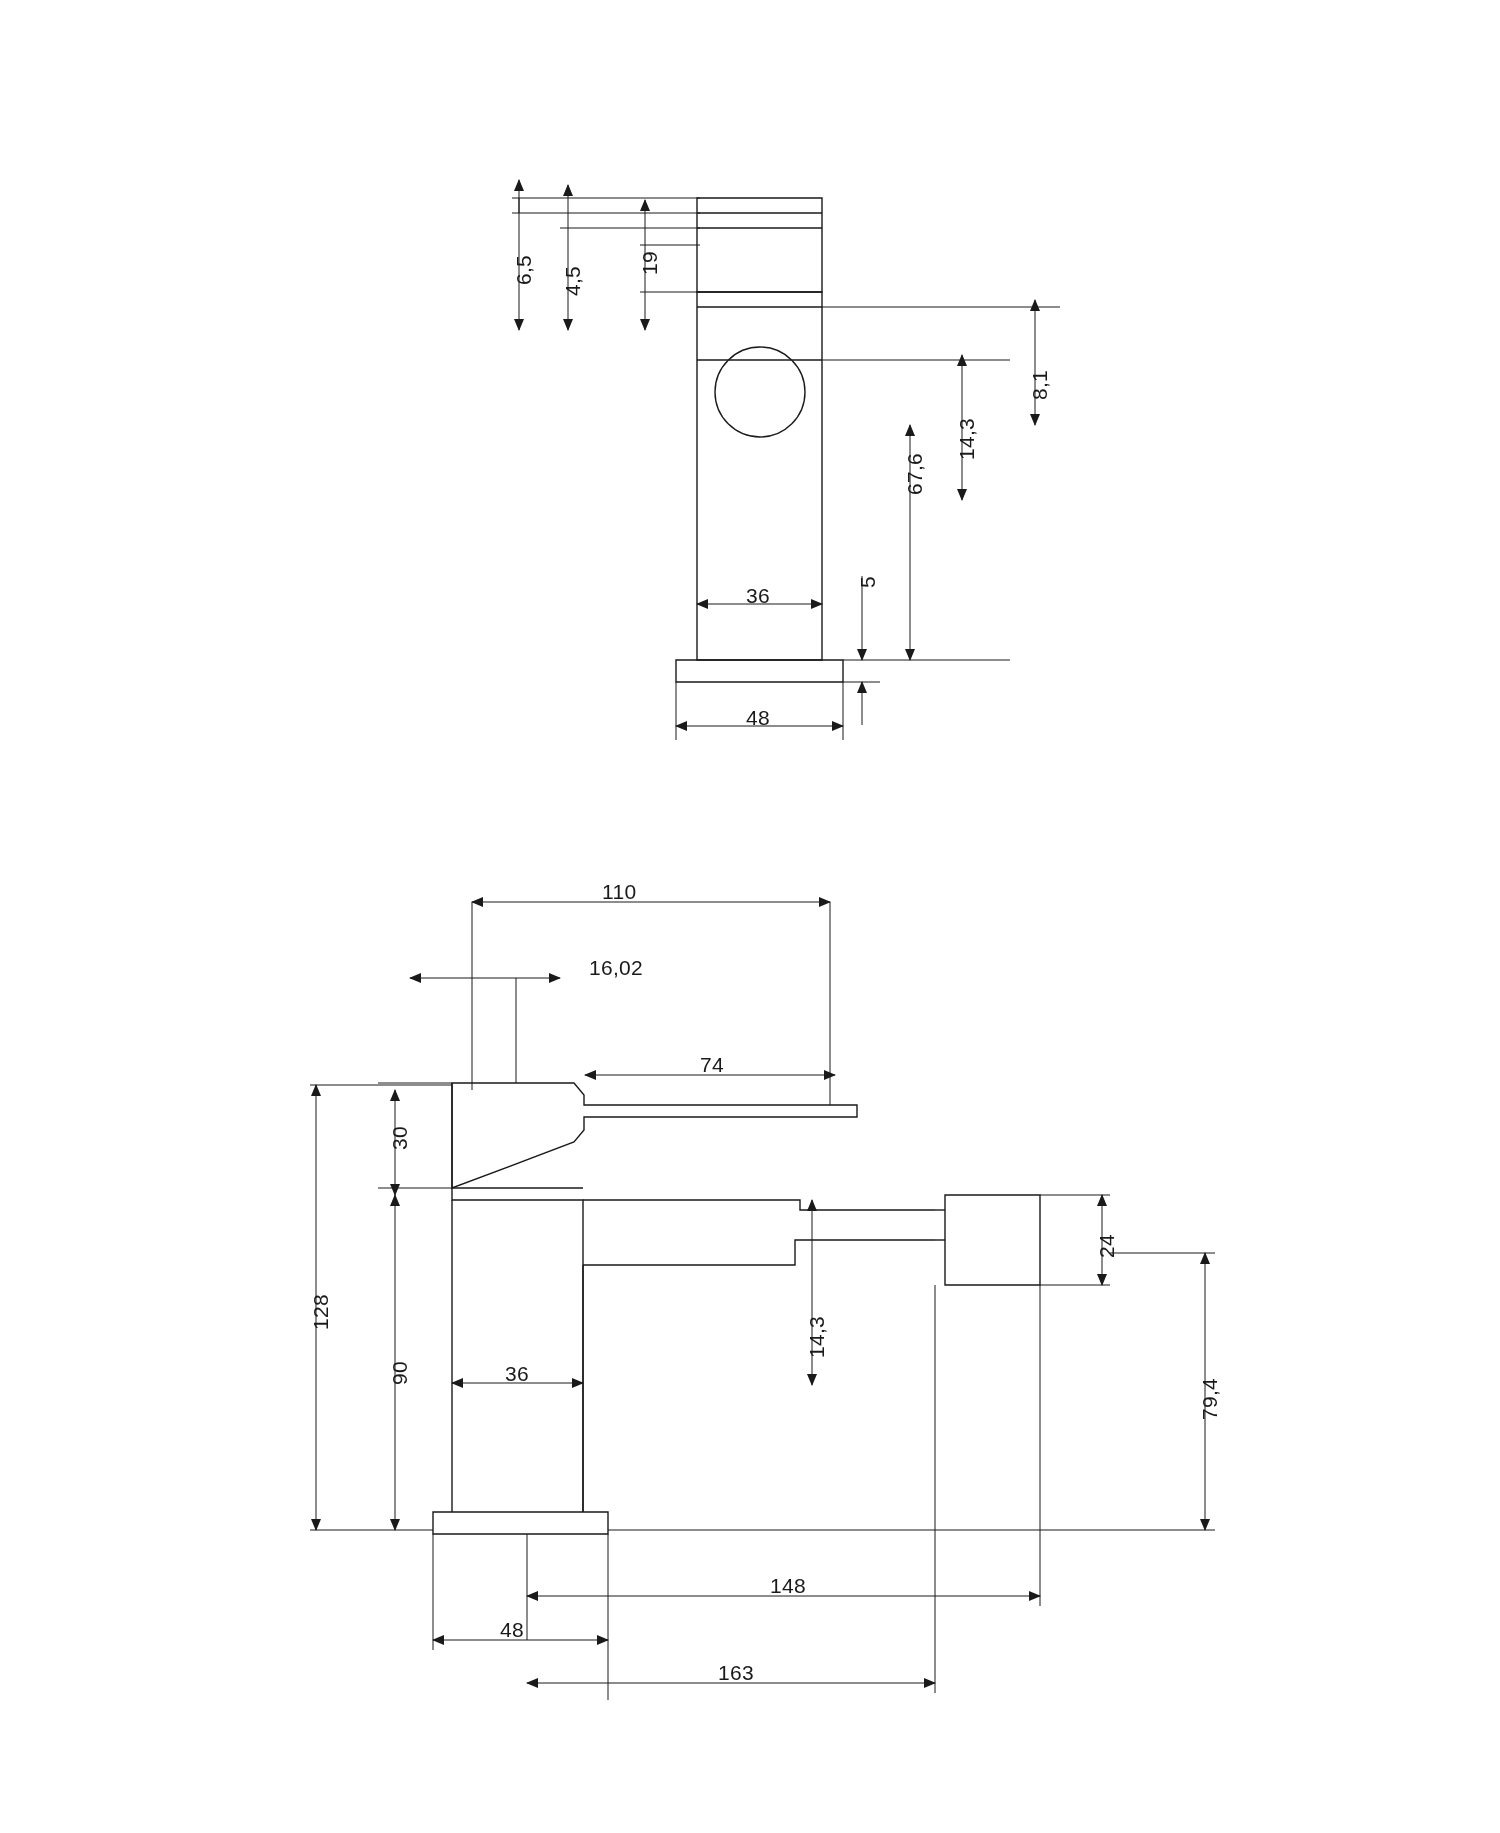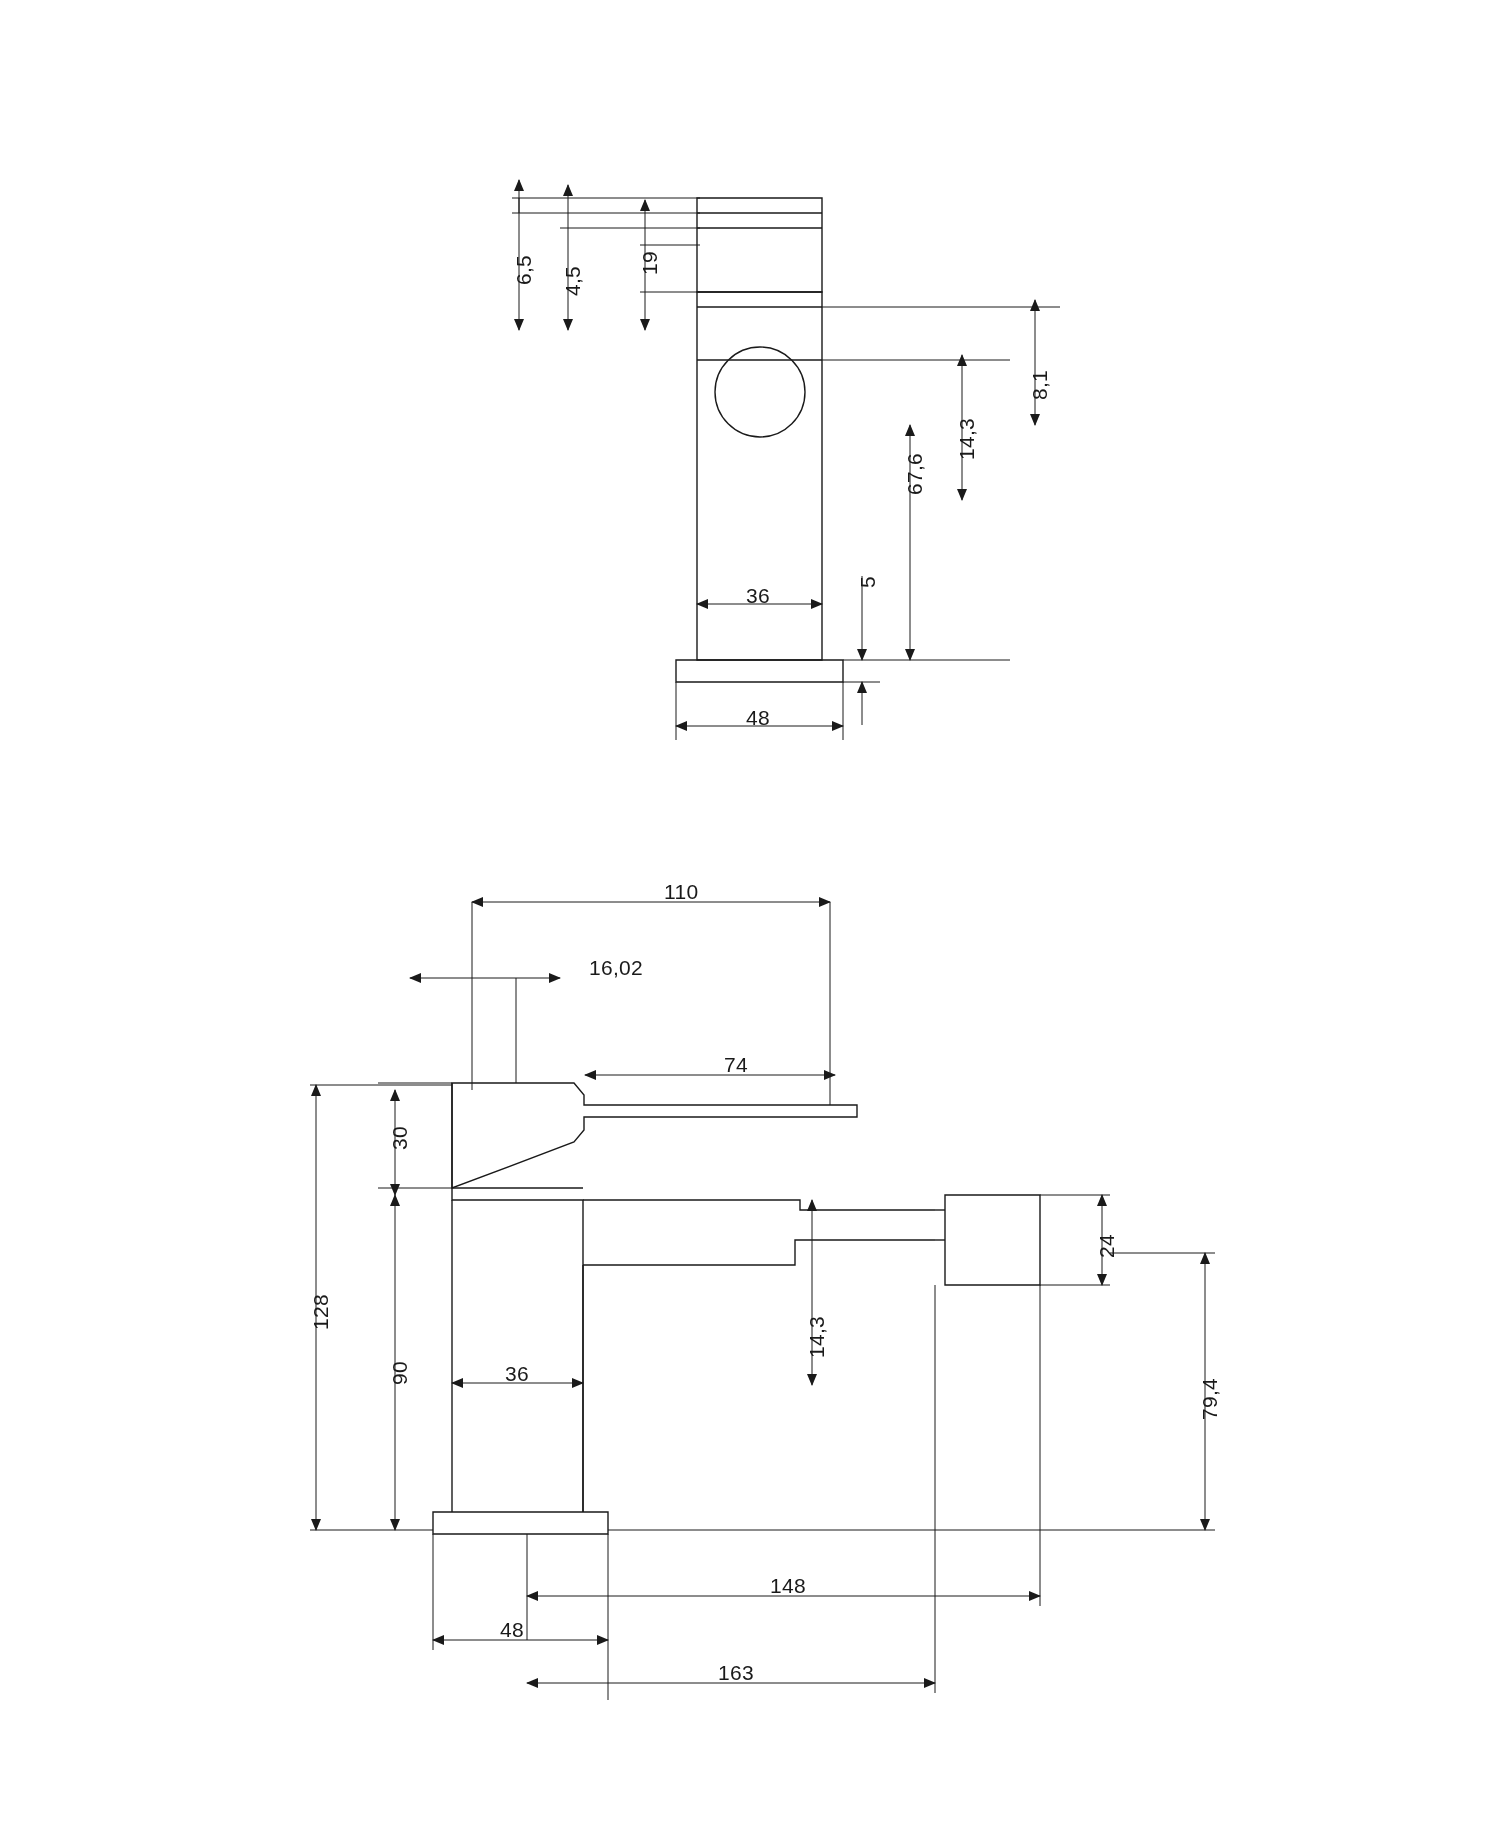--- a/index.html
+++ b/index.html
@@ -187,23 +187,23 @@
   <div class="dimtxt vert" style="left:512px; top:285px;">6,5</div>
   <div class="dimtxt vert" style="left:561px; top:296px;">4,5</div>
   <div class="dimtxt vert" style="left:638px; top:275px;">19</div>
   <div class="dimtxt vert" style="left:1028px; top:400px;">8,1</div>
   <div class="dimtxt vert" style="left:955px; top:460px;">14,3</div>
   <div class="dimtxt vert" style="left:903px; top:495px;">67,6</div>
   <div class="dimtxt vert" style="left:856px; top:588px;">5</div>
   <div class="dimtxt" style="left:746px; top:584px;">36</div>
   <div class="dimtxt" style="left:746px; top:706px;">48</div>
 
-  <div class="dimtxt" style="left:664px; top:880px;text-align:center;">110</div>
+  <div class="dimtxt" style="left:602px; top:880px;text-align:center;">110</div>
   <div class="dimtxt" style="left:573px; top:956px;margin-left:16px;">16,02</div>
-  <div class="dimtxt" style="left:724px; top:1053px;">74</div>
+  <div class="dimtxt" style="left:700px; top:1053px;">74</div>
   <div class="dimtxt vert" style="left:388px; top:1150px;">30</div>
   <div class="dimtxt vert" style="left:309px; top:1330px;">128</div>
   <div class="dimtxt vert" style="left:388px; top:1385px;">90</div>
   <div class="dimtxt vert" style="left:1095px; top:1258px;">24</div>
   <div class="dimtxt vert" style="left:805px; top:1358px;">14,3</div>
   <div class="dimtxt vert" style="left:1198px; top:1420px;">79,4</div>
   <div class="dimtxt" style="left:505px; top:1362px;">36</div>
   <div class="dimtxt" style="left:762px; top:1574px;margin-left:8px;">148</div>
   <div class="dimtxt" style="left:500px; top:1618px;">48</div>
   <div class="dimtxt" style="left:718px; top:1661px;">163</div>

